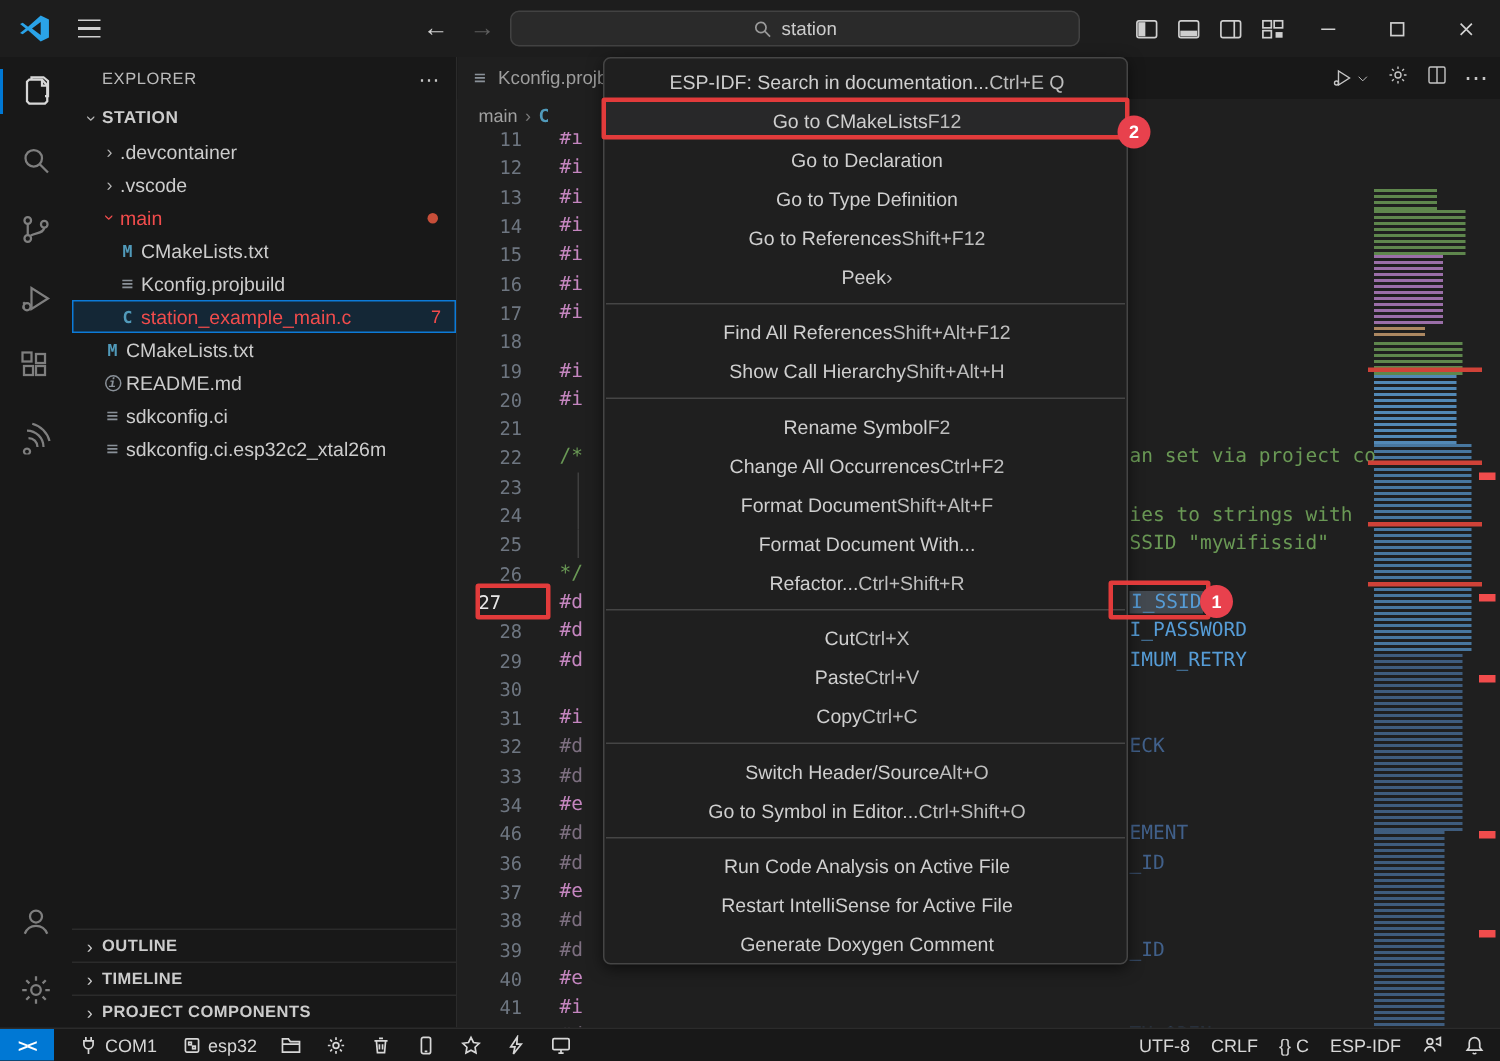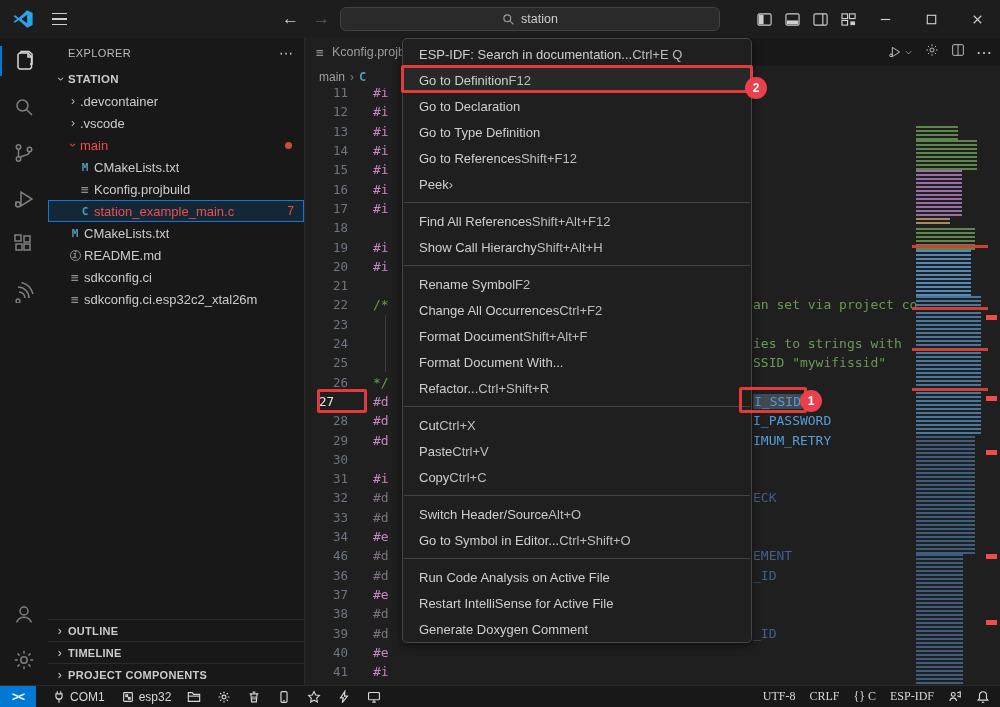--- a/index.html
+++ b/index.html
@@ -82,35 +82,35 @@
   .guide { position:absolute; left:80px; top:0; height:100%; border-left:1px solid #3f3f3f; }
 
   .minimap { position:absolute; left:607px; width:76px; top:0; bottom:0; }
   .mseg { position:absolute; left:4px; opacity:.85; }
   .mred { position:absolute; left:0; right:0; height:3px; background:#cf4238; }
   .scrollmark { position:absolute; left:681px; width:11px; height:5px; background:#f14c4c; }
 
   
   .menu { position:absolute; left:402px; top:38px; width:350px; background:#1f1f1f; border:1px solid #454545;
           border-radius:5px; box-shadow:0 3px 10px rgba(0,0,0,.55); z-index:50; padding-top:2px; font-size:13px; }
-  .mi { height:26px; display:flex; align-items:center; justify-content:flex-start;
+  .mi { height:26px; display:flex; align-items:center; justify-content:center;
         padding:0 14px 0 16px; color:#cfcfcf; cursor:pointer; }
   .mi .sc { color:#bdbdbd; }
   .mi.hl { background:#282829; }
   .msep { height:1px; background:#454545; margin:5px 1px; }
 
   
   .statusbar { position:absolute; left:0; right:0; bottom:0; height:22px; background:#181818;
                border-top:1px solid #2b2b2b; display:flex; align-items:center; font-size:12px; color:#d7d7d7; }
   .st-remote { height:22px; background:#0078d4; color:#fff; display:flex; align-items:center;
                padding:0 12px; font-weight:bold; letter-spacing:-1px; font-size:12px; }
   .st-item { display:flex; align-items:center; gap:4px; margin-left:16px; cursor:pointer; }
   .st-item svg { width:14px; height:14px; stroke:#d7d7d7; fill:none; stroke-width:1.3; }
   .st-right { margin-left:auto; display:flex; align-items:center; gap:14px; padding-right:10px; }
-  .st-right .st-item { margin-left:0;font-family:Liberation Serif, serif; }
+  .st-right .st-item { margin-left:0; }
 
   
   .anno { position:absolute; z-index:60; pointer-events:none; }
   .abox { border:3px solid #e23b3b; border-radius:2px; }
   .abadge { width:22px; height:22px; border-radius:50%; background:#e8414d; color:#fff; font-size:12px;
             font-weight:bold; display:flex; align-items:center; justify-content:center;
             font-family:"Liberation Sans", sans-serif; }
 </style>
 </head>
 <body>
@@ -511,21 +511,21 @@
         </div>
     </div>
   </div>
 
   <div class="menu" id="ctxmenu">
       <div class="mi">
         <span>ESP-IDF: Search in documentation...</span>
         <span class="sc">Ctrl+E Q</span>
       </div>
       <div class="mi hl">
-        <span>Go to Definition</span>
+        <span>Go to CMakeLists</span>
         <span class="sc">F12</span>
       </div>
       <div class="mi">
         <span>Go to Declaration</span>
         <span class="sc"></span>
       </div>
       <div class="mi">
         <span>Go to Type Definition</span>
         <span class="sc"></span>
       </div>

